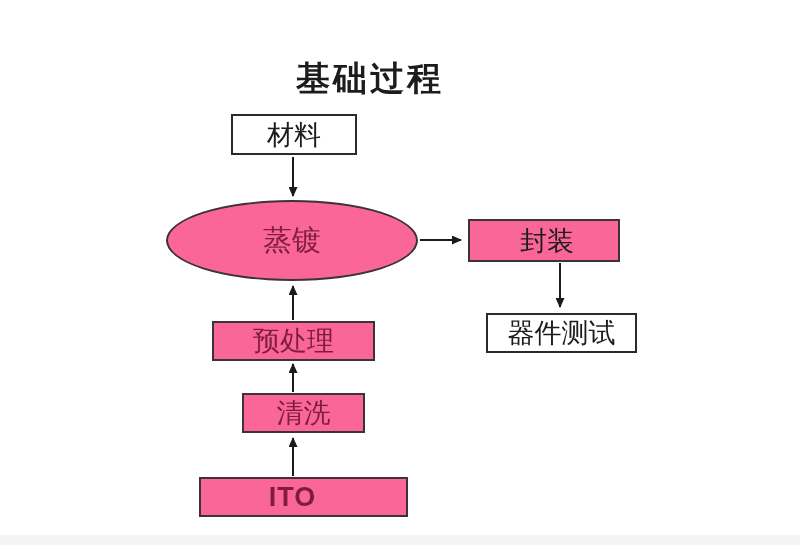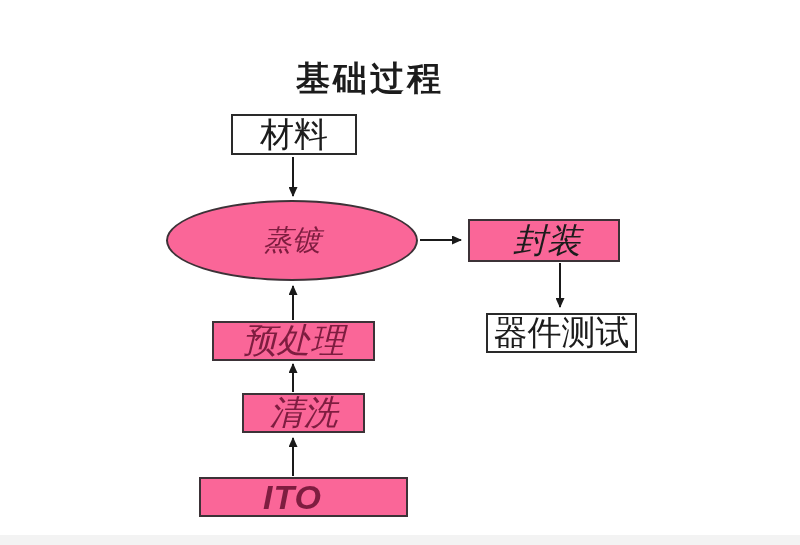--- a/index.html
+++ b/index.html
@@ -21,32 +21,31 @@
     font-weight: 700;
     letter-spacing: 3px;
     color: var(--dark-text, #1c1c1c);
   }
   .node {
     position: absolute;
     display: flex;
     align-items: center;
     justify-content: center;
     box-sizing: border-box;
-    font-size: 34px;
+    font-size: 27px;
     color: var(--dark-text, #1c1c1c);
   }
   .node.white {
     background: var(--node-white, #fff);
     border: 2px solid var(--white-node-border, #2a2a2a);
   }
   .node.pink {
     background: var(--node-pink, #fa6698);
     border: 2px solid var(--node-border, #3c3237);
     color: var(--pink-node-text, #7e1d40);
-    font-style: italic;
   }
   .node.pink.dark-label { color: var(--dark-text, #1c1c1c); padding-left: 6px; }
   .node.ellipse { border-radius: 50%; font-size: 29px; }
   .latin {
     font-family: "Liberation Sans", "DejaVu Sans", sans-serif;
     font-weight: 700;
     margin-right: 22px;
     letter-spacing: 1px;
   }
   .connectors {

